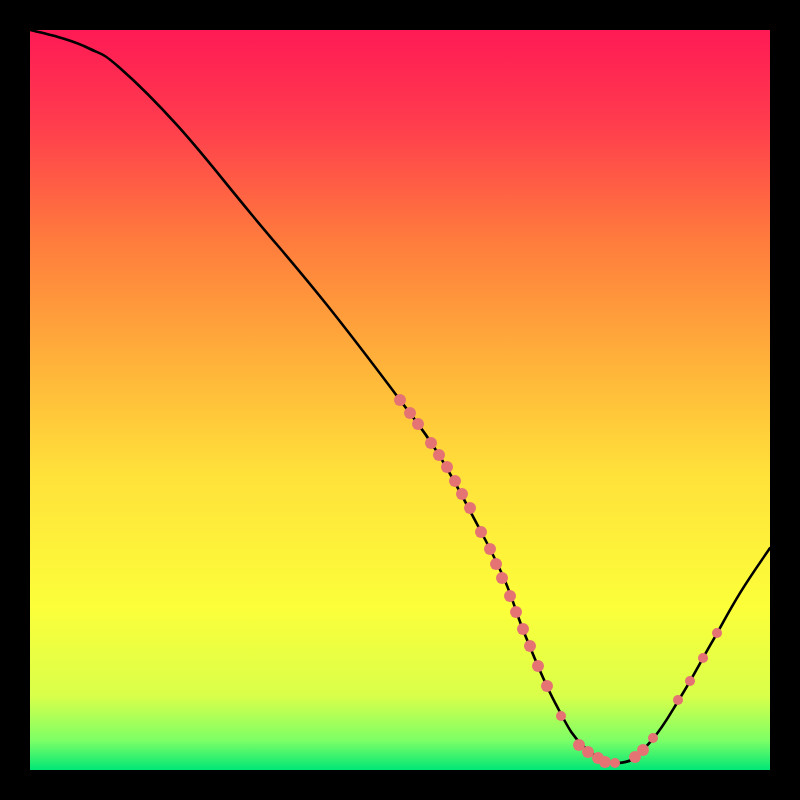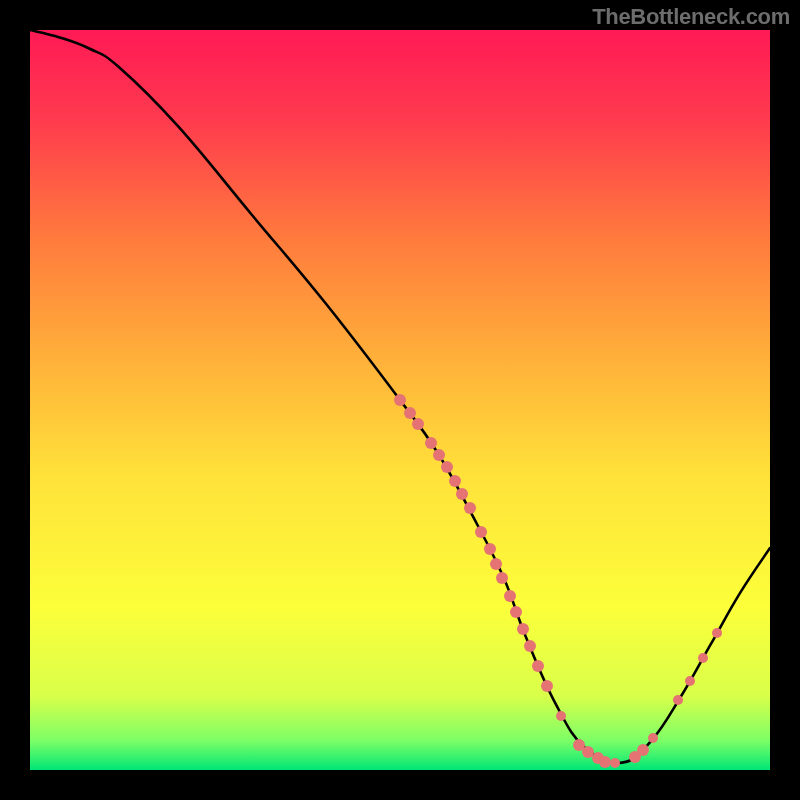--- a/index.html
+++ b/index.html
@@ -42,21 +42,20 @@
     position: absolute;
     background: #e57373;
     border-radius: 50%;
     transform: translate(-50%, -50%);
   }
 </style>
 </head>
 <body>
 
 <div class="frame">
-  <div class="watermark">TheBottleneck.com</div>
   <div class="plot">
     <svg class="gradient" viewBox="0 0 100 100" preserveAspectRatio="none">
       <defs>
         <linearGradient id="bg" x1="0" y1="0" x2="0" y2="1">
             <stop offset="0%" stop-color="#ff1a55"></stop>
             <stop offset="12%" stop-color="#ff3a4e"></stop>
             <stop offset="28%" stop-color="#ff7a3d"></stop>
             <stop offset="45%" stop-color="#ffb23a"></stop>
             <stop offset="60%" stop-color="#ffe13a"></stop>
             <stop offset="78%" stop-color="#fcff3a"></stop>

